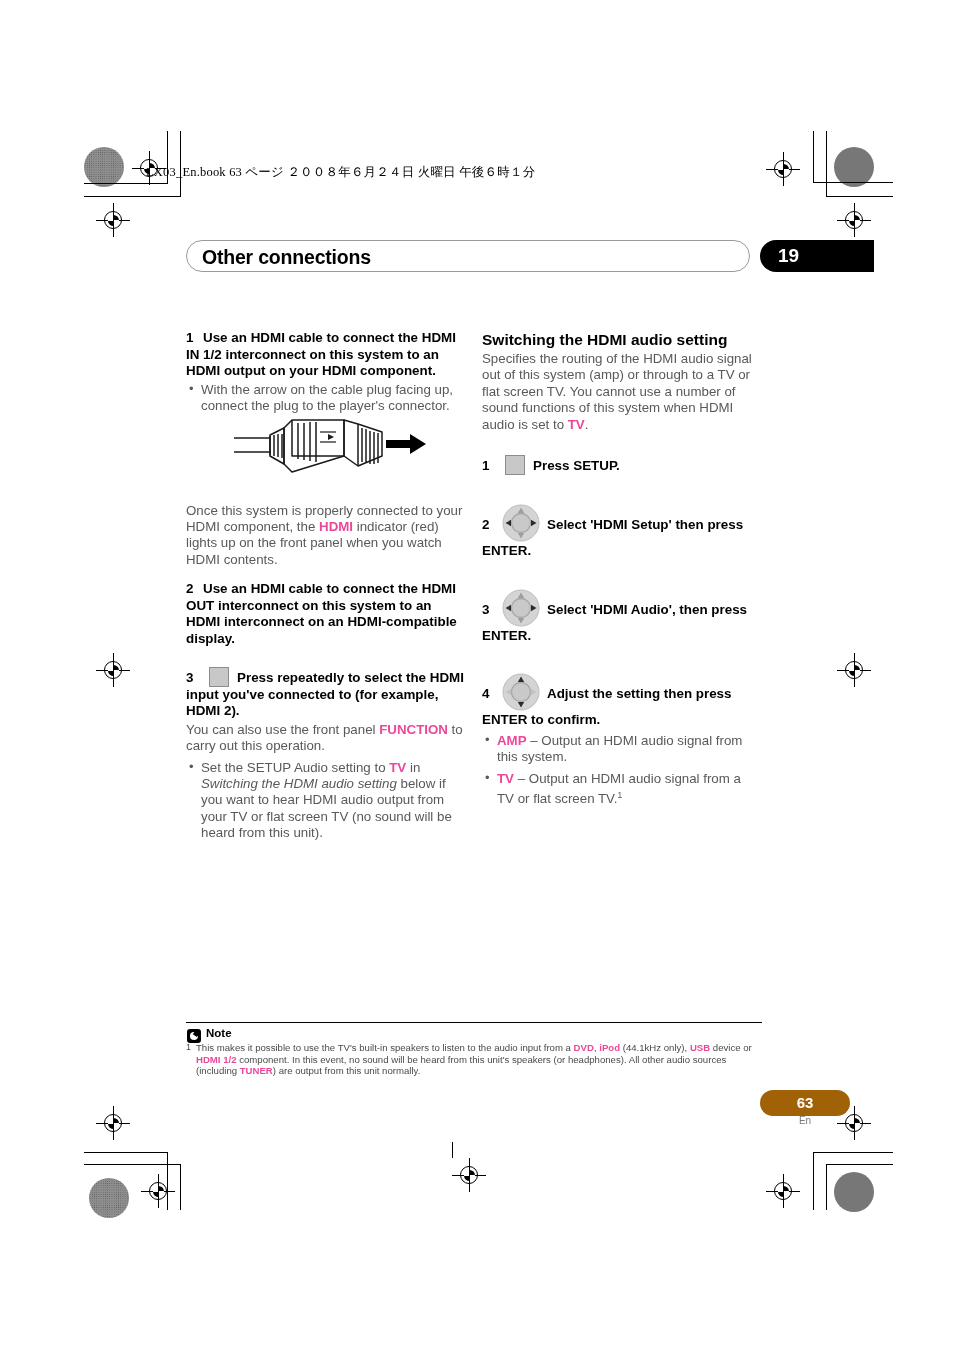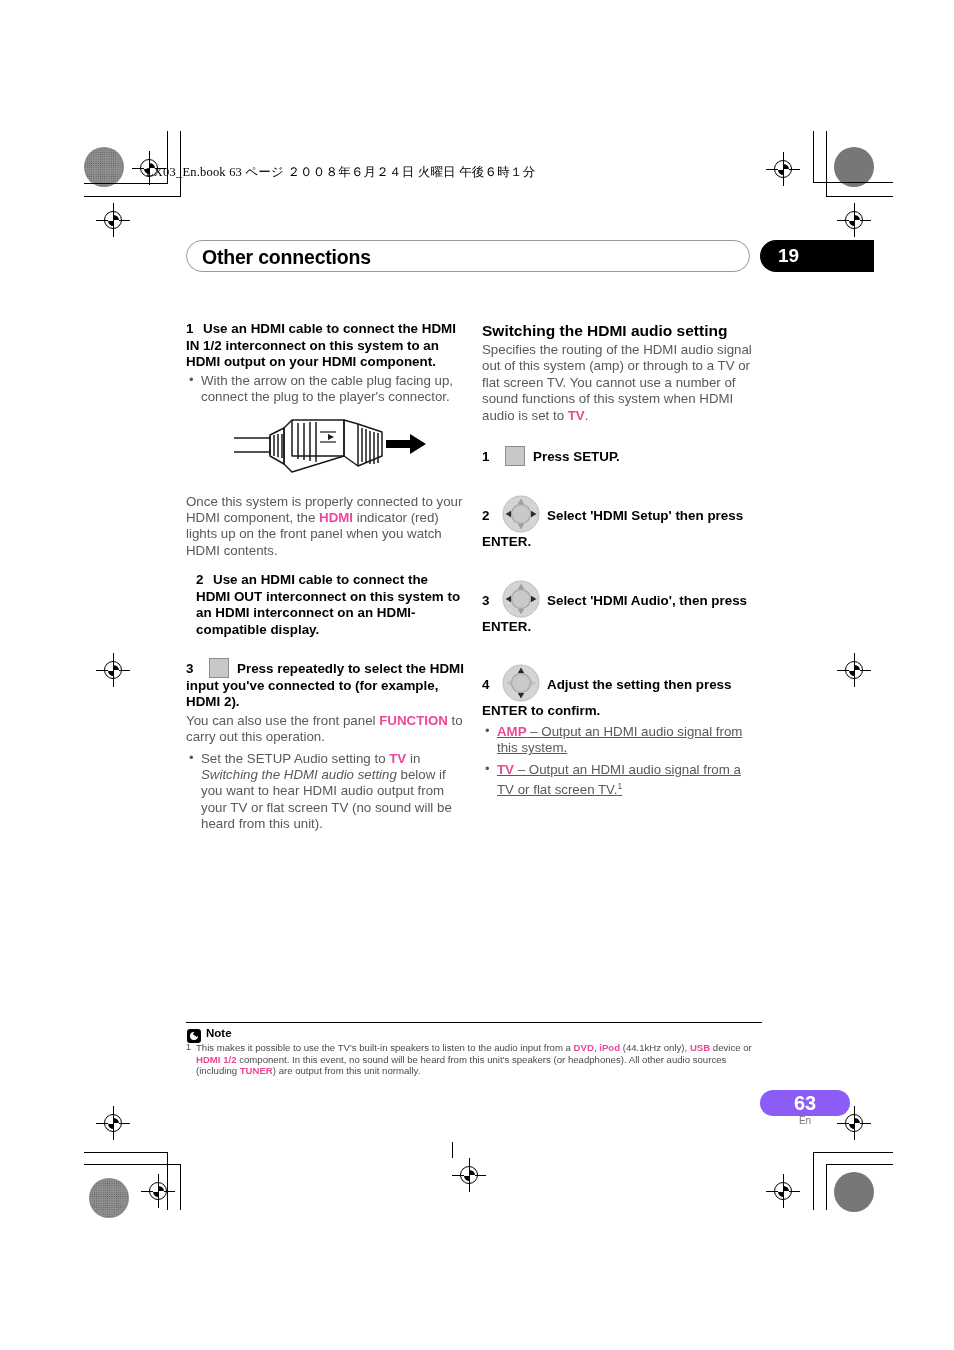--- a/index.html
+++ b/index.html
@@ -36,34 +36,34 @@
   
   .chapterbar{position:absolute;left:186px;top:240px;width:564px;height:32px;
      border:1.6px solid #9a9a9a;border-radius:16px;box-sizing:border-box;background:#fff;}
   .chaptertitle{position:absolute;left:202px;top:244px;width:540px;height:26px;
      font-size:19.5px;font-weight:bold;color:#000;letter-spacing:-0.2px;line-height:26px;}
   .chapternum{position:absolute;left:760px;top:240px;width:114px;height:32px;
      background:#000;border-radius:16px 0 0 16px;color:#fff;font-size:19px;font-weight:bold;
      line-height:32px;padding-left:18px;box-sizing:border-box;}
 
   
-  .col{position:absolute;width:278px;top:321px;font-size:13.3px;line-height:16.4px;color:#58595b;}
+  .col{position:absolute;width:278px;top:330px;font-size:13.3px;line-height:16.4px;color:#58595b;}
   .col.left{left:186px;}
   .col.right{left:482px;}
 
   .stepline{font-weight:bold;color:#000;font-size:13.4px;line-height:16.6px;margin:0 0 2px 0;}
   .stepline .num{display:inline-block;min-width:17px;}
   p.body{margin:0 0 0 0;color:#58595b;}
   b, strong{color:#ec4899;font-weight:bold;}
   i, em{font-style:italic;}
 
   ul.bl{list-style:none;margin:2px 0 0 0;padding:0;}
   ul.bl li{position:relative;padding-left:15px;margin-bottom:2px;color:#58595b;}
   ul.bl li:before{content:"\2022";position:absolute;left:3px;top:-1px;color:#58595b;font-size:13px;}
-  ul.bl.tight li{margin-bottom:1px;text-decoration:underline;}
+  ul.bl.tight li{margin-bottom:1px;}
 
   
   .figure{position:absolute;left:232px;top:414px;width:196px;height:74px;}
 
   
   .btn-sq{display:inline-block;width:20px;height:20px;background:#c8c8c8;border:1.4px solid #8c8c8c;
       vertical-align:-5px;margin:0 8px 0 6px;box-sizing:border-box;}
   .dpad{display:inline-block;width:40px;height:40px;vertical-align:-14px;margin:0 6px 0 2px;}
 
   
@@ -72,22 +72,22 @@
   .noteicon:after{content:"";position:absolute;left:3px;top:3px;width:8px;height:8px;border-radius:50%;
       background:#fff;}
   .noteicon:before{content:"";position:absolute;left:6.5px;top:1.5px;width:4.5px;height:4.5px;background:#000;
       transform:rotate(35deg);z-index:2;}
   .notelabel{position:absolute;left:206px;top:1027px;font-size:11.5px;font-weight:bold;color:#000;}
   .fnbody{position:absolute;left:186px;top:1042px;width:578px;font-size:9.6px;line-height:11.6px;color:#4a4a4c;}
   .fnbody .fnnum{position:absolute;left:0;top:0;font-size:9px;color:#4a4a4c;}
   .fnbody .fntext{display:block;margin-left:10px;}
 
   
-  .pagenum{position:absolute;left:760px;top:1090px;width:90px;height:26px;background:#8b5cf6;
-     border-radius:13px;color:#fff;font-size:20px;font-weight:bold;text-align:center;line-height:26px;}
+  .pagenum{position:absolute;left:760px;top:1090px;width:90px;height:26px;background:#a16207;
+     border-radius:13px;color:#fff;font-size:15px;font-weight:bold;text-align:center;line-height:26px;}
   .pagelang{position:absolute;left:760px;top:1115px;width:90px;text-align:center;font-size:10px;color:#7a7a7a;}
 </style>
 </head>
 <body>
 
 <div class="page">
 
   <div>
 
     <div class="mark halftone" style="left:84px;top:147px;"></div>
@@ -198,21 +198,21 @@
       <span class="num">1</span><span>Use an HDMI cable to connect the HDMI IN 1/2 interconnect on this system to an HDMI output on your HDMI component.</span>
     </div>
     <ul class="bl">
       <li>With the arrow on the cable plug facing up, connect the plug to the player's connector.</li>
     </ul>
 
     <div style="height:86px;"></div>
 
     <p class="body"><span>Once this system is properly connected to your HDMI component, the </span><b>HDMI</b><span> indicator (red) lights up on the front panel when you watch HDMI contents.</span></p>
 
-    <div class="stepline gap" style="margin-top:13px;margin-left:10px;">
+    <div class="stepline gap" style="margin-top:13px;">
       <span class="num">2</span><span>Use an HDMI cable to connect the HDMI OUT interconnect on this system to an HDMI interconnect on an HDMI-compatible display.</span>
     </div>
 
     <div class="stepline" style="margin-top:19px;">
       <span class="num">3</span><span class="btn-sq"></span><span>Press repeatedly to select the HDMI input you've connected to (for example, HDMI 2).</span>
     </div>
     <p class="body"><span>You can also use the front panel </span><b>FUNCTION</b><span> to carry out this operation.</span></p>
 
     <ul class="bl" style="margin-top:5px;">
       <li><span>Set the SETUP Audio setting to </span><b>TV</b><span> in </span><i>Switching the HDMI audio setting</i><span> below if you want to hear HDMI audio output from your TV or flat screen TV (no sound will be heard from this unit).</span></li>

